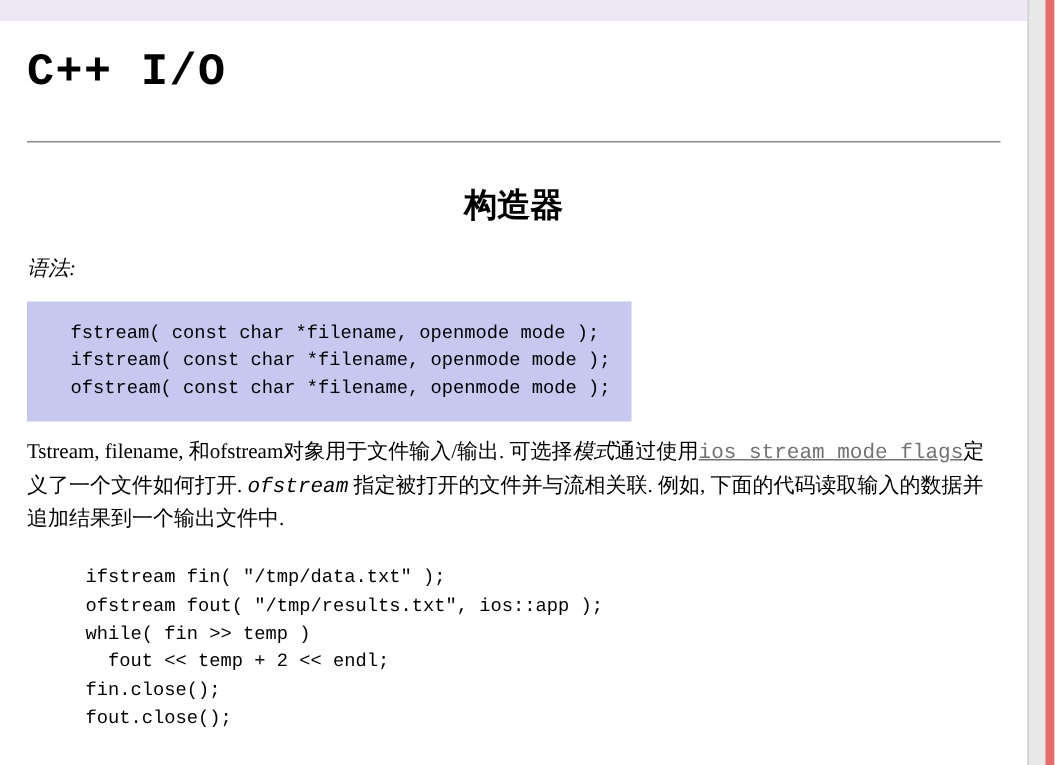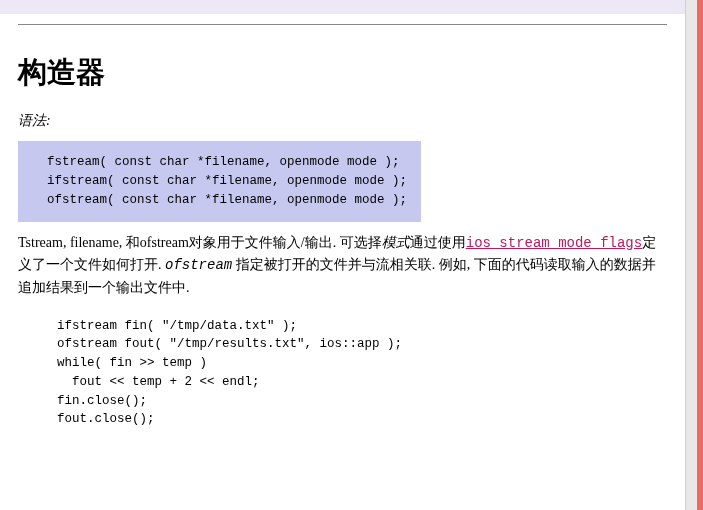--- a/index.html
+++ b/index.html
@@ -52,23 +52,24 @@
     font-weight: bold;
     margin: 14px 0 22px 0;
     letter-spacing: 1px;
   }
   hr {
     border: none;
     border-top: 1px solid #888;
     margin: 0;
   }
   h2 {
-    font-size: 29px;
+    font-size: 22px;
     font-weight: bold;
     margin: 26px 0 18px 0;
+    text-align: center;
   }
   .syntax-label {
     font-style: italic;
     margin: 12px 0 10px 0;
   }
   pre {
     font-family: "Courier New", monospace;
     font-size: 12.5px;
     line-height: 1.5;
     white-space: pre;
@@ -78,35 +79,36 @@
     background: #c6c8f0;
     padding: 12px 14px;
     display: inline-block;
   }
   .para {
     margin: 10px 0;
     line-height: 1.55;
   }
   .mono { font-family: "Courier New", monospace; }
   .italic { font-style: italic; }
-  a.link { color: #be185d; text-decoration: underline; }
+  a.link { color: #737373; text-decoration: underline; }
   .codeblock-plain {
     padding: 8px 0 8px 24px;
     margin: 8px 0 14px 0;
   }
 </style>
 </head>
 <body>
 
 <div class="page">
 
   <div class="breadcrumb">
     <span></span>
   </div>
 
+  <h1>C++ I/O</h1>
 
   <hr>
 
   <h2>构造器</h2>
 
   <div class="syntax-label">语法:</div>
 
   <div class="codeblock-purple">
     <pre>  fstream( const char *filename, openmode mode );
   ifstream( const char *filename, openmode mode );

